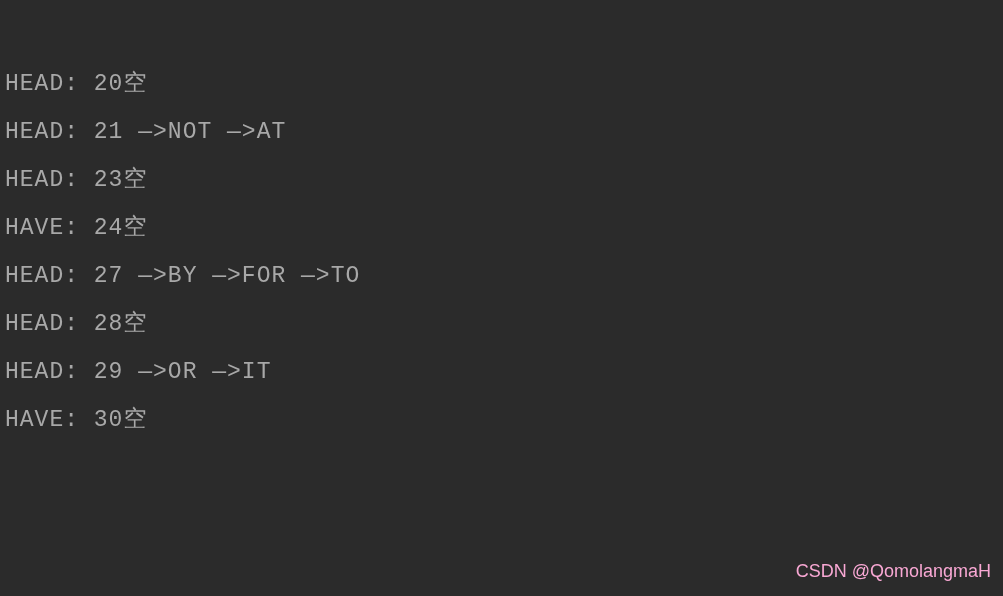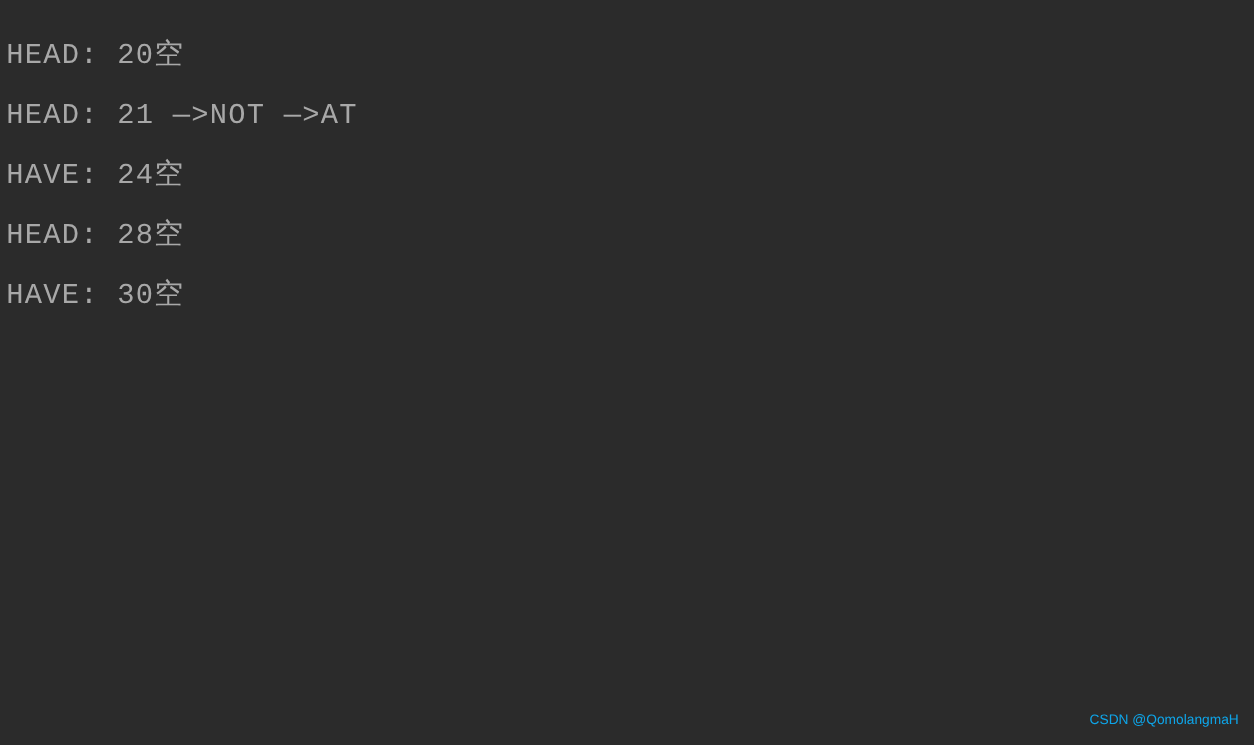--- a/index.html
+++ b/index.html
@@ -14,39 +14,43 @@
       font-size: 23px;
       padding: 0;
       width: 1003px;
       height: 596px;
       overflow: hidden;
       position: relative;
       letter-spacing: 1px;
     }
     .terminal {
       padding: 20px 5px;
+      margin-top: 40px;
     }
     .line {
       line-height: 48px;
       white-space: pre;
     }
     .watermark {
       position: absolute;
       bottom: 14px;
       right: 12px;
-      color: #0ea5e9;
-      font-size: 11px;
+      color: #f9a8d4;
+      font-size: 18px;
       font-family: Arial, sans-serif;
       letter-spacing: 0;
     }
   </style>
 </head>
 <body>
 
 <div class="terminal">
   <div class="line">HEAD: 20空</div>
   <div class="line">HEAD: 21 —&gt;NOT —&gt;AT</div>
+  <div class="line">HEAD: 23空</div>
   <div class="line">HAVE: 24空</div>
+  <div class="line">HEAD: 27 —&gt;BY —&gt;FOR —&gt;TO</div>
   <div class="line">HEAD: 28空</div>
+  <div class="line">HEAD: 29 —&gt;OR —&gt;IT</div>
   <div class="line">HAVE: 30空</div>
 </div>
 
 <div class="watermark">CSDN @QomolangmaH</div>
 
 </body></html>

